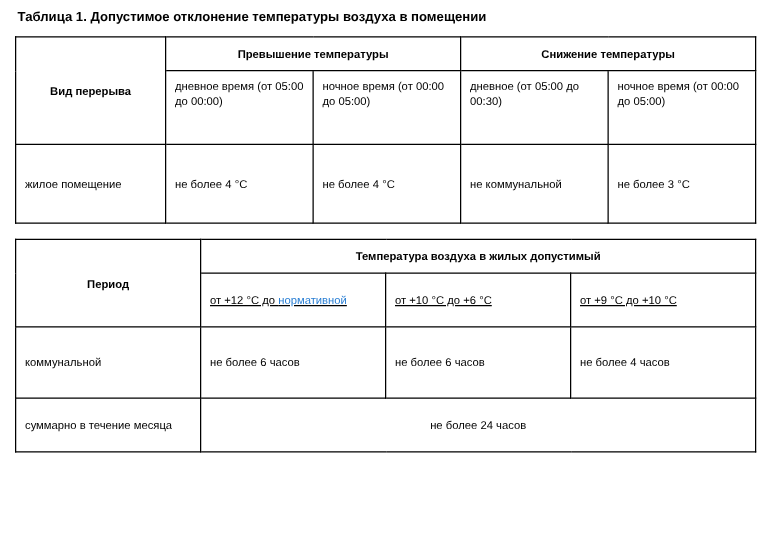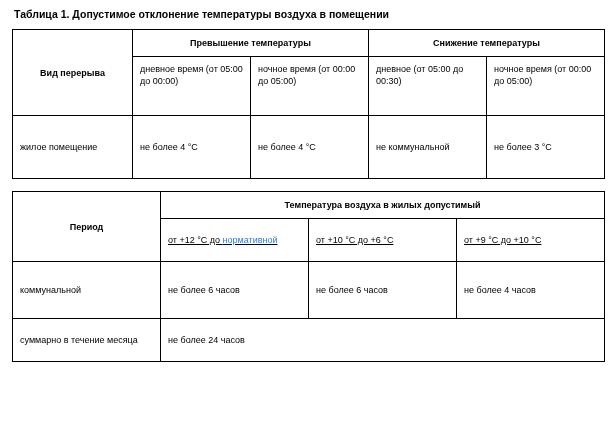--- a/index.html
+++ b/index.html
@@ -57,20 +57,21 @@
     font-weight: bold;
     text-align: center;
     vertical-align: middle;
     font-size: 9px;
     padding: 7px 6px;
   }
   td.mid {
     vertical-align: middle;
   }
   td.ctr {
+    text-align: center;
     vertical-align: middle;
   }
   .t1 .r1 td { height: 46px; }
   .t1 .r2 td { height: 50px; }
   .t2 .r1 td { height: 30px; }
   .t2 .r2 td { height: 44px; }
   .t2 .r3 td { height: 30px; }
   .link {
     color: #2a7fd4;
   }

